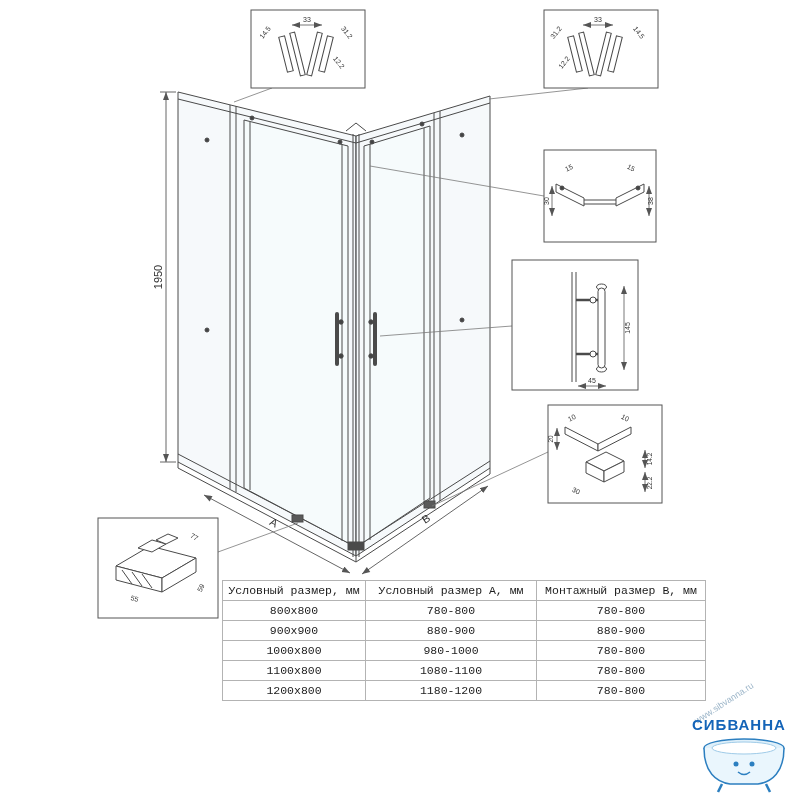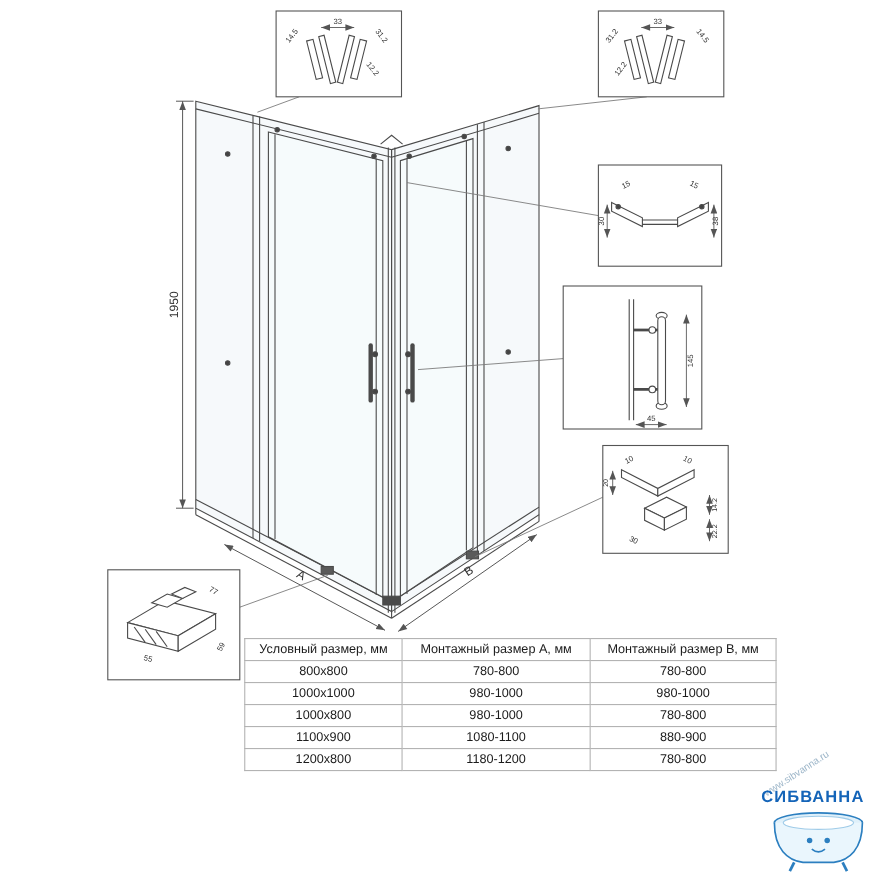--- a/index.html
+++ b/index.html
@@ -4,21 +4,21 @@
 <style>
   html,body{margin:0;padding:0;background:#fff;}
   .stage{position:relative;width:800px;height:800px;background:#ffffff;overflow:hidden;
          font-family:"Liberation Sans",sans-serif;color:#222;}
   .drawing-svg{position:absolute;left:0;top:0;}
   svg text{font-family:"Liberation Sans",sans-serif;fill:#333;}
 
   .size-table{position:absolute;left:222px;top:580px;border-collapse:collapse;
               font-size:11.5px;color:#1c1c1c;background:#fff;}
   .size-table th,.size-table td{border:1px solid #b3b3b3;text-align:center;
-              font-weight:normal;padding:2px 4px;height:15px;white-space:nowrap;}
+              font-weight:normal;padding:2px 4px;height:15px;white-space:nowrap;font-family:Liberation Mono, monospace;}
   .size-table th{width:150px;}
   .size-table th.c1{width:134px;}
   .size-table th.c2{width:162px;}
   .size-table th.c3{width:160px;margin-top:48px;}
 
   .logo{position:absolute;left:688px;top:688px;width:108px;height:108px;}
   .watermark{position:absolute;left:2px;top:10px;transform:rotate(-33deg);
              color:#9db6c9;font-size:9px;white-space:nowrap;}
   .brand-title{position:absolute;left:4px;top:28px;color:#1464b8;font-weight:bold;
                font-size:15px;letter-spacing:1px;white-space:nowrap;text-align:right;}
@@ -212,44 +212,44 @@
     <text transform="translate(193,539) rotate(30)" text-anchor="middle" font-size="7" stroke="none">77</text>
     <text transform="translate(134,601) rotate(14)" text-anchor="middle" font-size="7" stroke="none">55</text>
     <text transform="translate(203,589) rotate(-62)" text-anchor="middle" font-size="7" stroke="none">59</text>
   </g>
 </svg>
 
 <table class="size-table">
   <thead>
     <tr>
       <th class="c1">Условный размер, мм</th>
-      <th class="c2">Монтажный размер A, мм</th>
+      <th class="c2">Условный размер A, мм</th>
       <th class="c3">Монтажный размер B, мм</th>
     </tr>
   </thead>
   <tbody>
     <tr>
       <td>800x800</td>
       <td>780-800</td>
       <td>780-800</td>
     </tr>
     <tr>
-      <td>1000x1000</td>
-      <td>980-1000</td>
-      <td>980-1000</td>
+      <td>900x900</td>
+      <td>880-900</td>
+      <td>880-900</td>
     </tr>
     <tr>
       <td>1000x800</td>
       <td>980-1000</td>
       <td>780-800</td>
     </tr>
     <tr>
-      <td>1100x900</td>
+      <td>1100x800</td>
       <td>1080-1100</td>
-      <td>880-900</td>
+      <td>780-800</td>
     </tr>
     <tr>
       <td>1200x800</td>
       <td>1180-1200</td>
       <td>780-800</td>
     </tr>
   </tbody>
 </table>
 
 <div class="logo">

